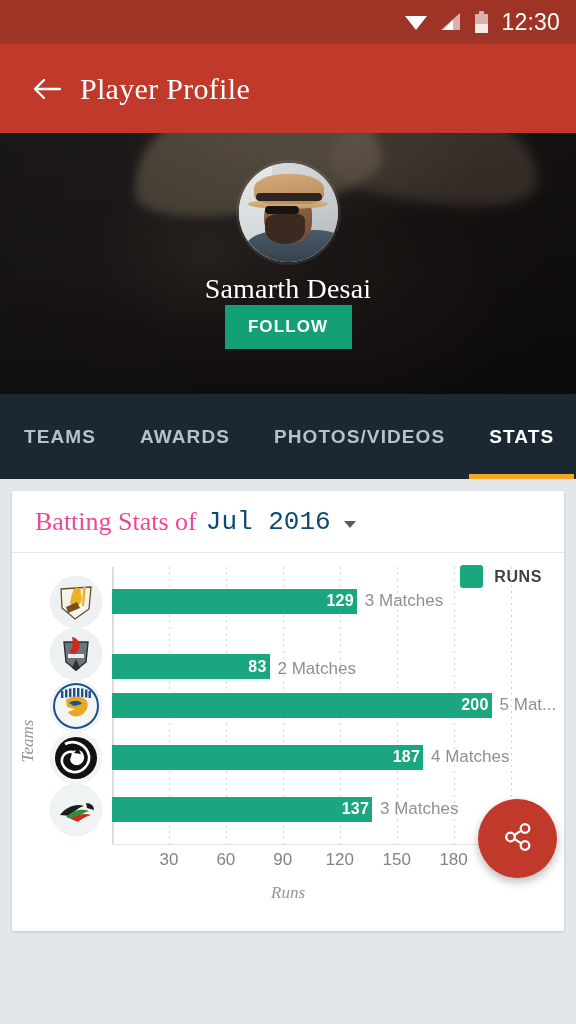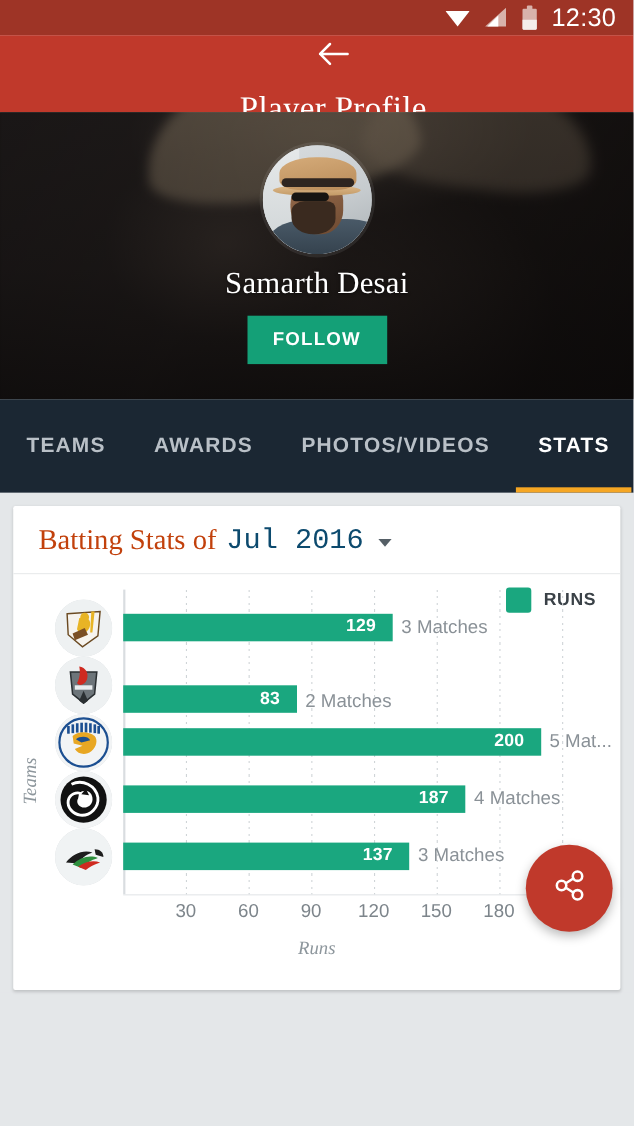--- a/index.html
+++ b/index.html
@@ -6,21 +6,21 @@
   html, body {
     width:576px; height:1024px;
     font-family:"Liberation Sans", sans-serif;
     background:#e4e7e9;
     overflow:hidden;
   }
   .screen { position:relative; width:576px; height:1024px; overflow:hidden; }
 
   
   .statusbar {
-    height:32px; background:#9e3426;
+    height:44px; background:#9e3426;
     display:flex; align-items:center; justify-content:flex-end;
     padding-right:16px; gap:13px;
   }
   .sb-icons { display:flex; align-items:center; gap:14px; }
   .ico-wifi { width:22px; height:18px; position:relative; }
   .ico-wifi svg { display:block; }
   .ico-signal { width:20px; height:18px; }
   .ico-batt { width:13px; height:22px; position:relative; }
   .ico-batt .shell {
     position:absolute; left:0; top:3px; width:13px; height:19px;
@@ -31,22 +31,22 @@
     background:#d8b2ab; border-radius:1px 1px 0 0;
   }
   .ico-batt .fill {
     position:absolute; left:0; bottom:0; width:13px; height:9px;
     background:#f4ece9; border-radius:0 0 1px 1px;
   }
   .sb-time { color:#ffffff; font-size:23px; letter-spacing:.2px; }
 
   
   .appbar {
-    height:70px; background:#c0392b;
-    display:flex; align-items:center; padding-left:30px; gap:16px;flex-direction:column;
+    height:89px; background:#c0392b;
+    display:flex; align-items:center; padding-left:30px; gap:16px;
   }
   .back-arrow { width:34px; height:34px; position:relative; cursor:pointer; flex:none; }
   .appbar-title {
     color:#ffffff; font-size:30px;
     font-family:"Liberation Serif", serif;
     letter-spacing:.3px;
   }
 
   
   .hero {
@@ -116,21 +116,21 @@
   .av-glass {
     position:absolute; left:27%; top:43%; width:34%; height:9%;
     background:#171512; border-radius:4px;
   }
   .player-name {
     margin-top:11px; color:#ffffff; font-size:28px;
     font-family:"Liberation Serif", serif; letter-spacing:.2px;
     text-shadow:0 1px 3px rgba(0,0,0,.6);
   }
   .follow-btn {
-    margin-top:13px; width:127px; height:44px;
+    width:127px; height:44px;
     background:#14a077; color:#ffffff;
     font-size:17px; font-weight:bold; letter-spacing:1.1px;
     display:flex; align-items:center; justify-content:center;
     border:none; cursor:pointer;
     font-family:"Liberation Sans", sans-serif;
   }
 
   
   .tabbar {
     height:85px; background:#1b2733;
@@ -156,21 +156,21 @@
     position:absolute; left:12px; top:12px; width:552px; height:440px;
     background:#ffffff; border-radius:2px;
     box-shadow:0 1px 3px rgba(0,0,0,.16);
     overflow:hidden;
   }
   .card-header {
     height:62px; border-bottom:1px solid #e8eaec;
     display:flex; align-items:center; padding-left:23px; gap:9px;
   }
   .ch-red {
-    color:#c2410c; font-size:26px;
+    color:#ec4899; font-size:26px;
     font-family:"Liberation Serif", serif;
   }
   .ch-dark {
     color:#0c4a6e; font-size:26px;
     font-family:Liberation Mono, monospace;
   }
   .ch-caret {
     width:0; height:0; border-left:6px solid transparent;
     border-right:6px solid transparent; border-top:7px solid #555f66;
     margin-left:4px; margin-top:6px; cursor:pointer;
@@ -207,21 +207,21 @@
   .axis-vline { position:absolute; left:0; top:0; width:2px; height:277px; background:#d9dde0; }
   .axis-hline { position:absolute; left:0; right:10px; top:277px; height:1px; background:#e3e6e8; }
   .gridline {
     position:absolute; top:0; width:1px; height:277px;
     background:repeating-linear-gradient(180deg,#cfd4d7 0 2px, transparent 2px 6px);
   }
   .bar-row { position:absolute; left:0; height:52px; display:flex; align-items:center; }
   .bar {
     height:25px; background:#1aa77f;
     display:flex; align-items:center; justify-content:flex-end;
-    padding-right:15px; flex:none;
+    padding-right:3px; flex:none;
   }
   .bar-value { color:#ffffff; font-size:16px; font-weight:bold; letter-spacing:.2px; }
   .bar-note {
     color:#8a9197; font-size:17px; margin-left:8px; white-space:nowrap;
   }
   .tick {
     position:absolute; top:283px; color:#7d858b; font-size:17px;
     transform:translateX(-50%); white-space:nowrap;
   }
   .xlabel {

